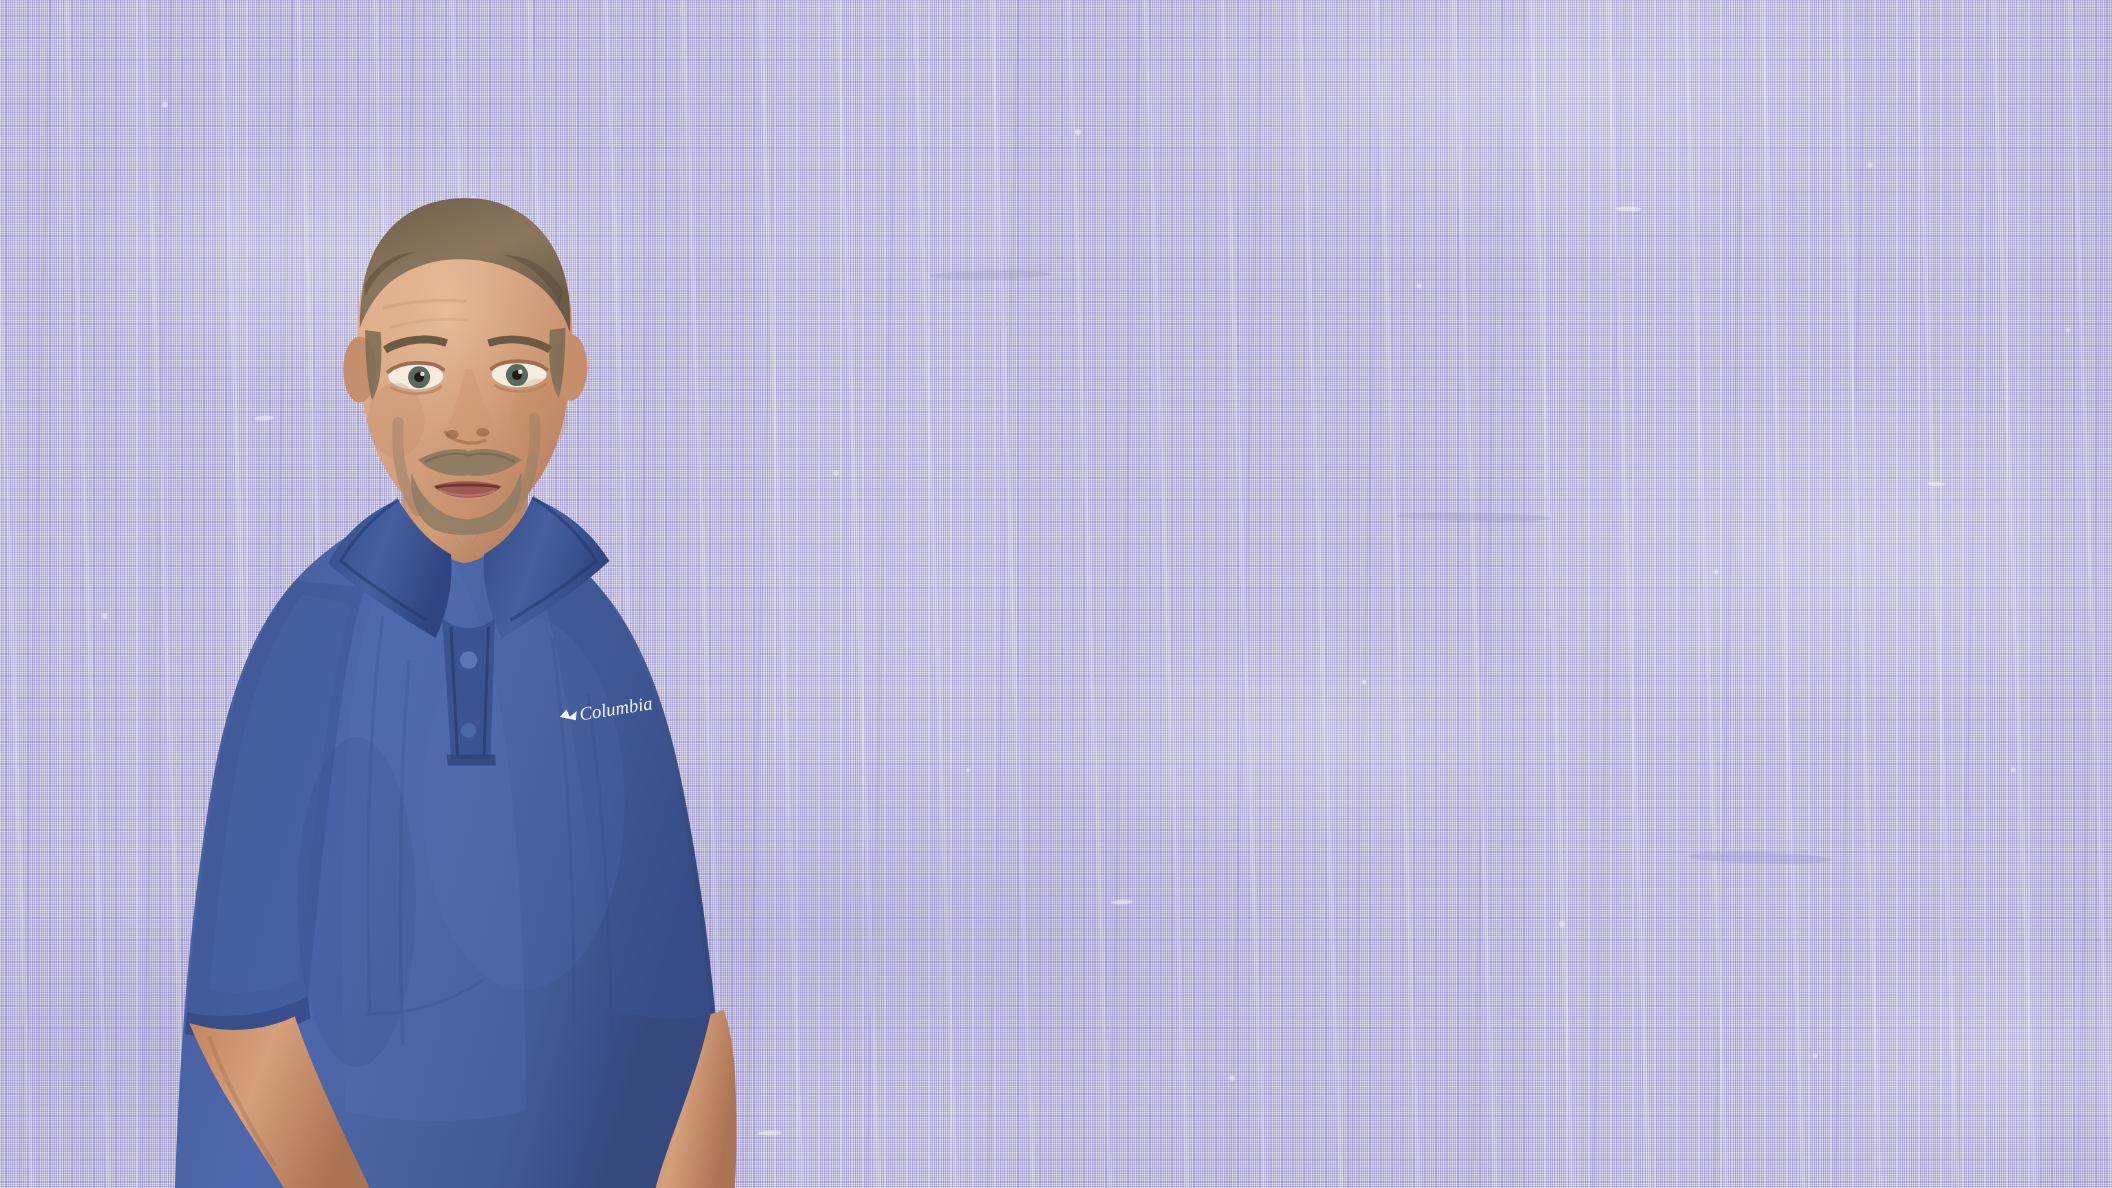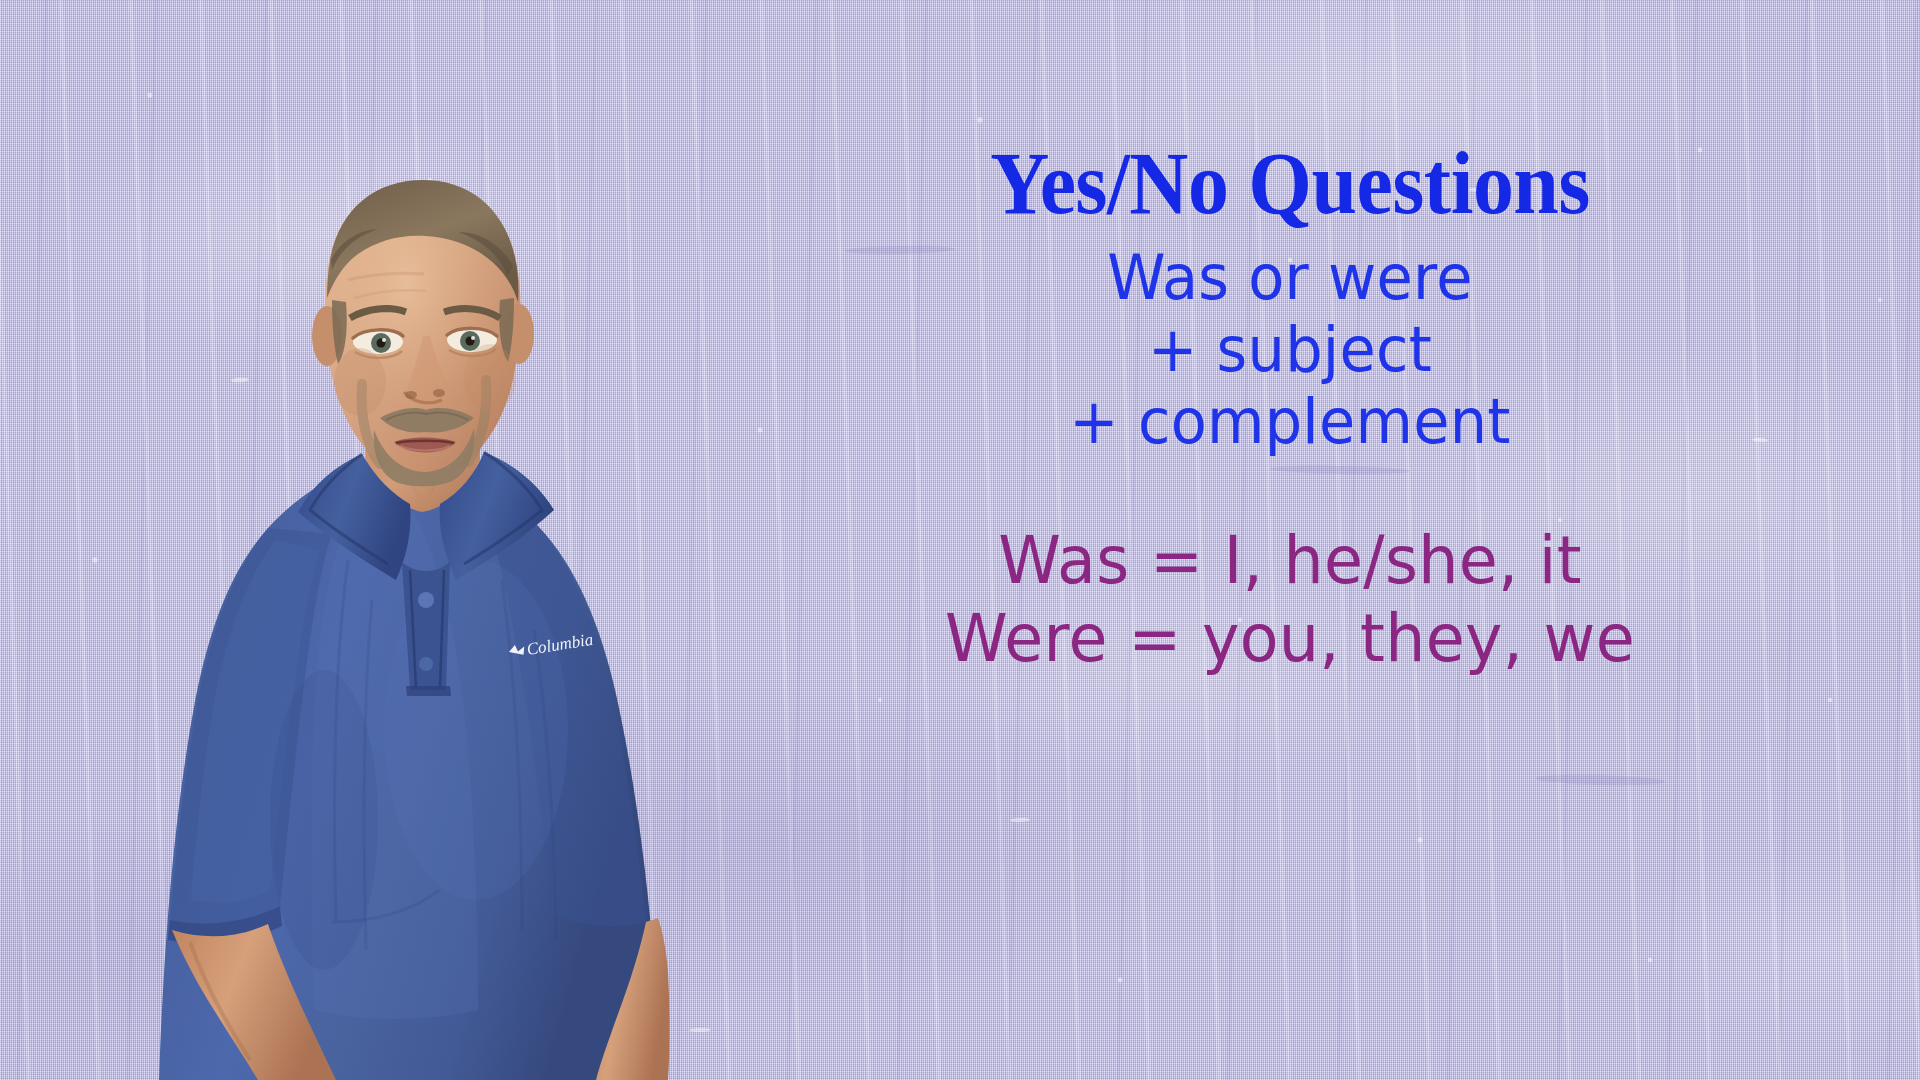--- a/index.html
+++ b/index.html
@@ -413,30 +413,14 @@
       <path d="M 80 812 C 92 846, 114 890, 140 930" fill="none" stroke="#a06c4d" stroke-width="4" opacity="0.35"></path>
       <path d="
         M 536 792 C 530 820, 520 852, 508 884
         C 498 912, 490 934, 486 950
         L 558 950
         C 560 920, 560 880, 558 842
         C 556 816, 552 800, 548 788 Z" fill="url(#armGrad)"></path>
     </svg>
   </div>
 
-  <div id="text-block">
-
-    <h1 class="title" style="color:#1428e6;">Yes/No Questions</h1>
-
-    <div class="rule-lines">
-      <div class="rule-line" style="color:#1f33e8;">Was or were</div>
-      <div class="rule-line" style="color:#1f33e8;">+ subject</div>
-      <div class="rule-line" style="color:#1f33e8;">+ complement</div>
-    </div>
-
-    <div class="pronoun-lines">
-      <div class="pronoun-line" style="color:#8b2782;">Was = I, he/she, it</div>
-      <div class="pronoun-line" style="color:#8b2782;">Were = you, they, we</div>
-    </div>
-
-  </div>
 
 </div>
 
 </body></html>

